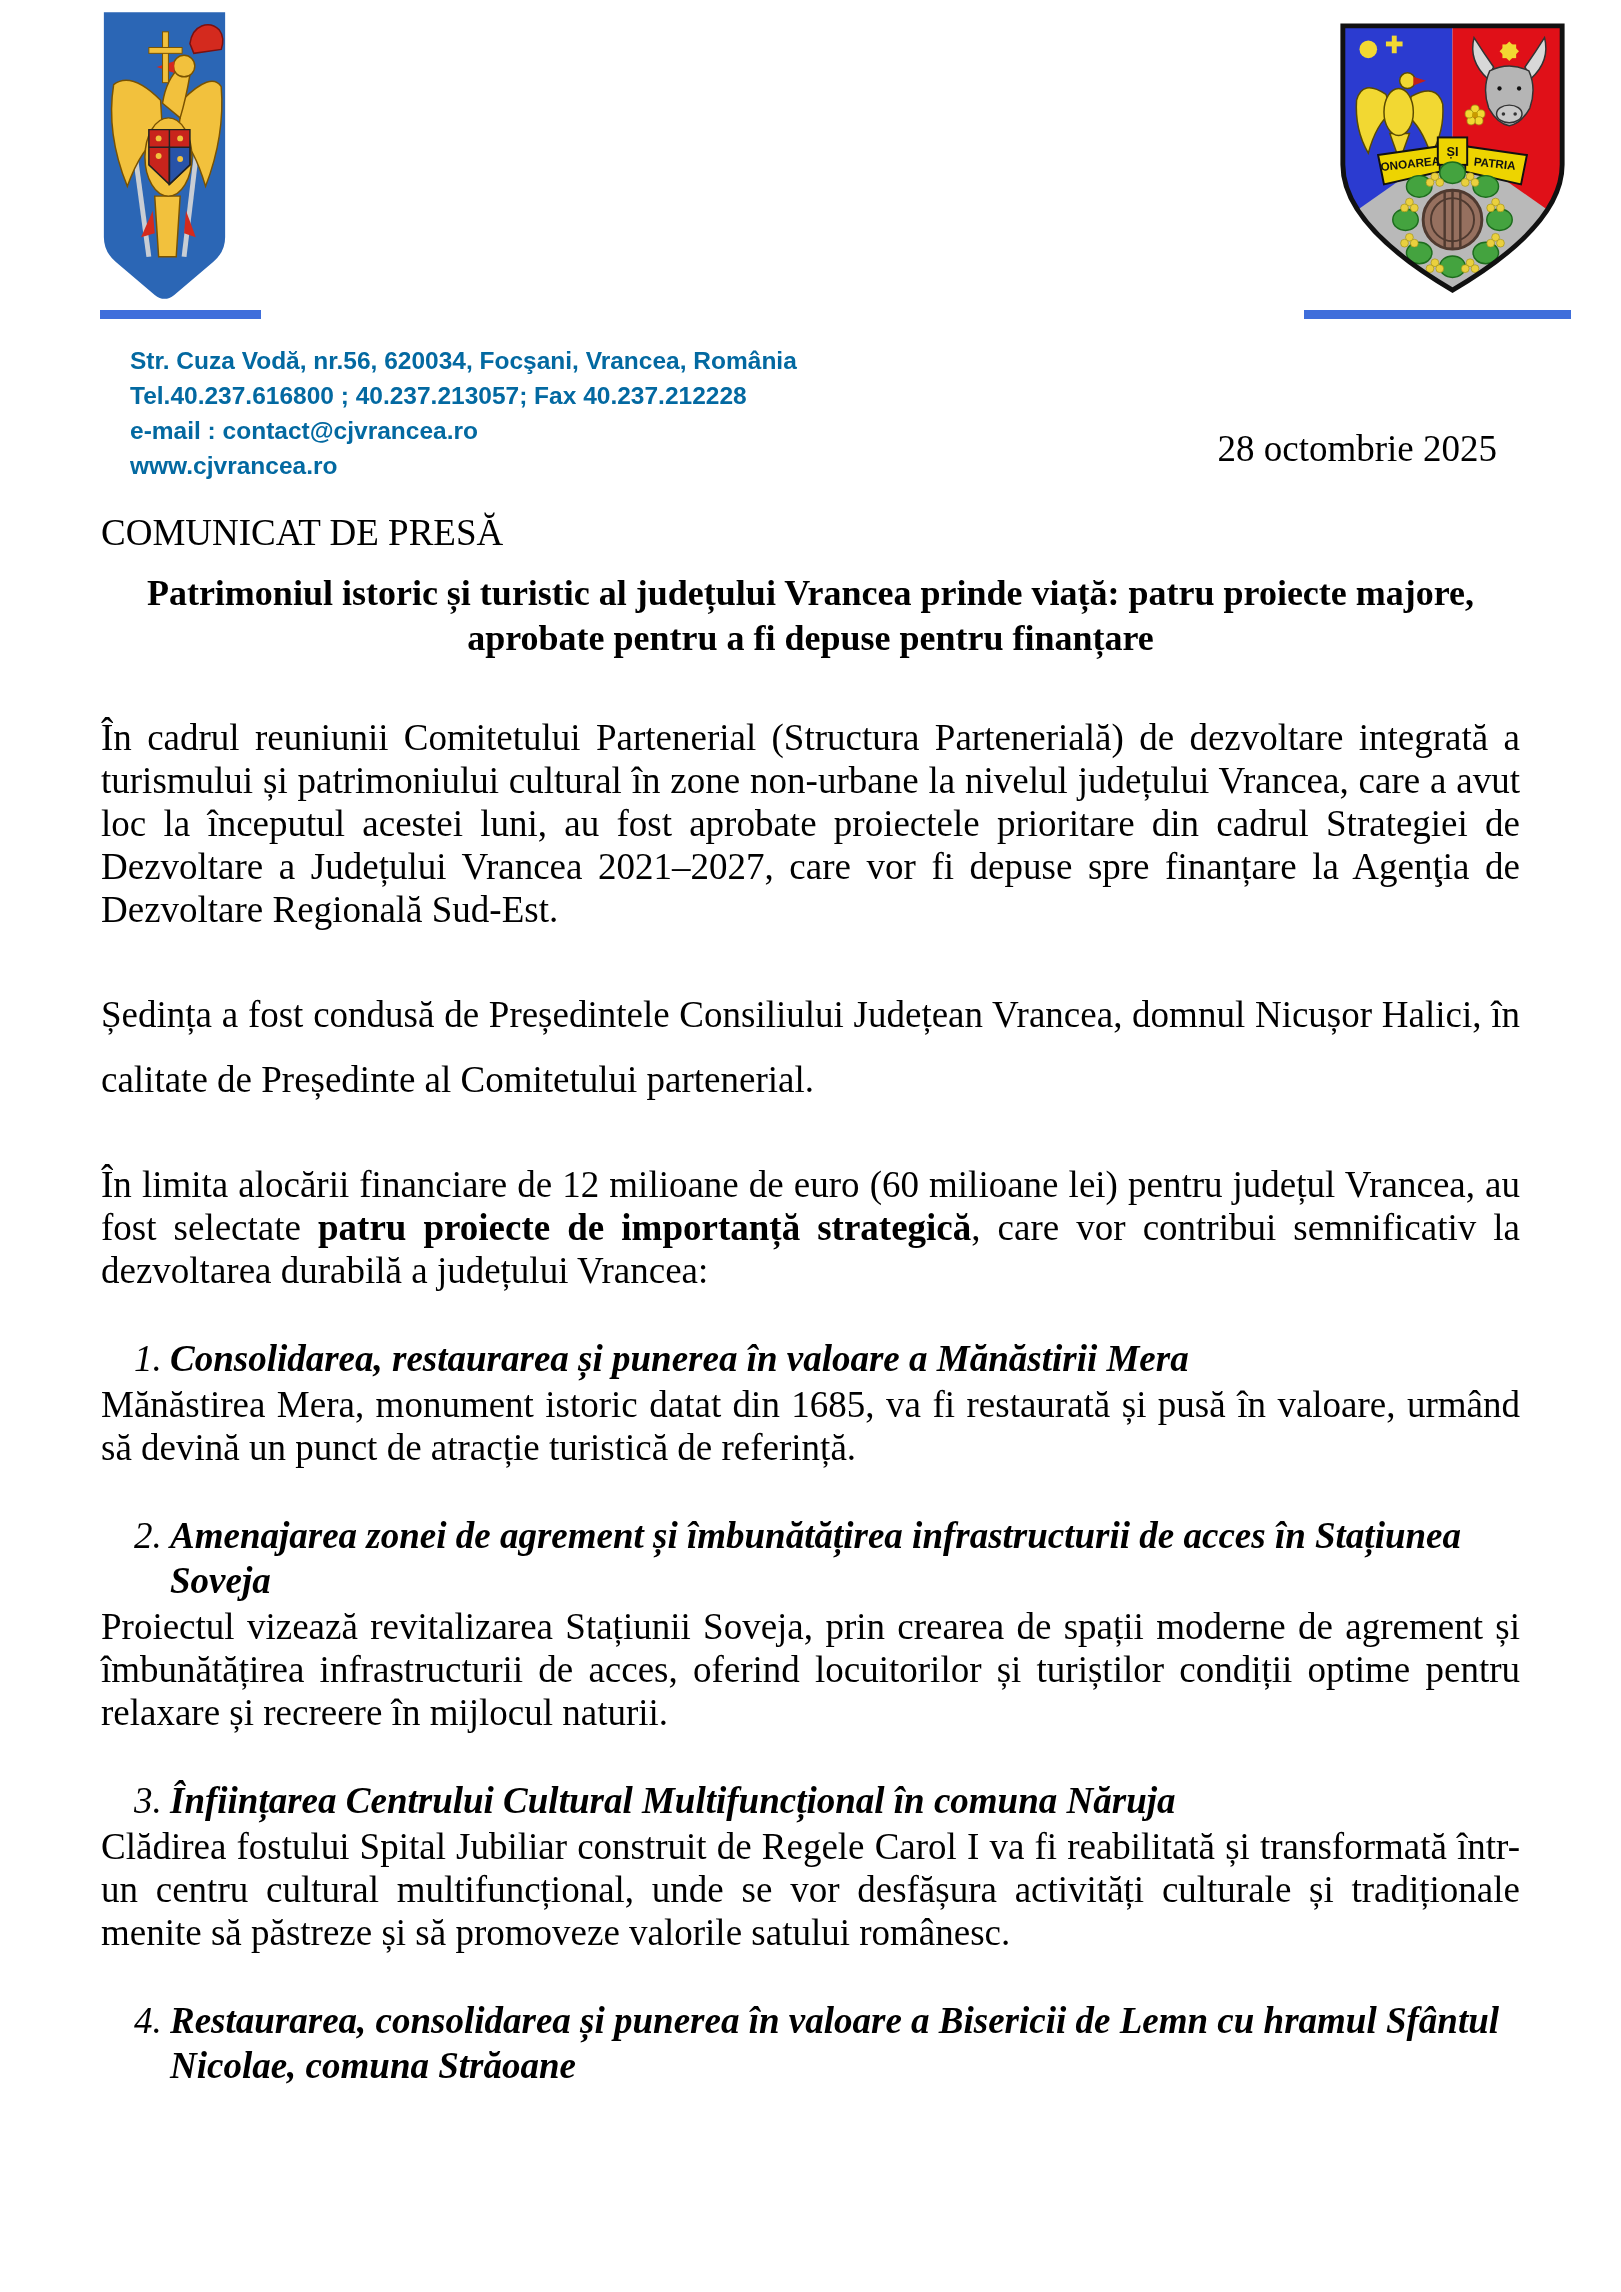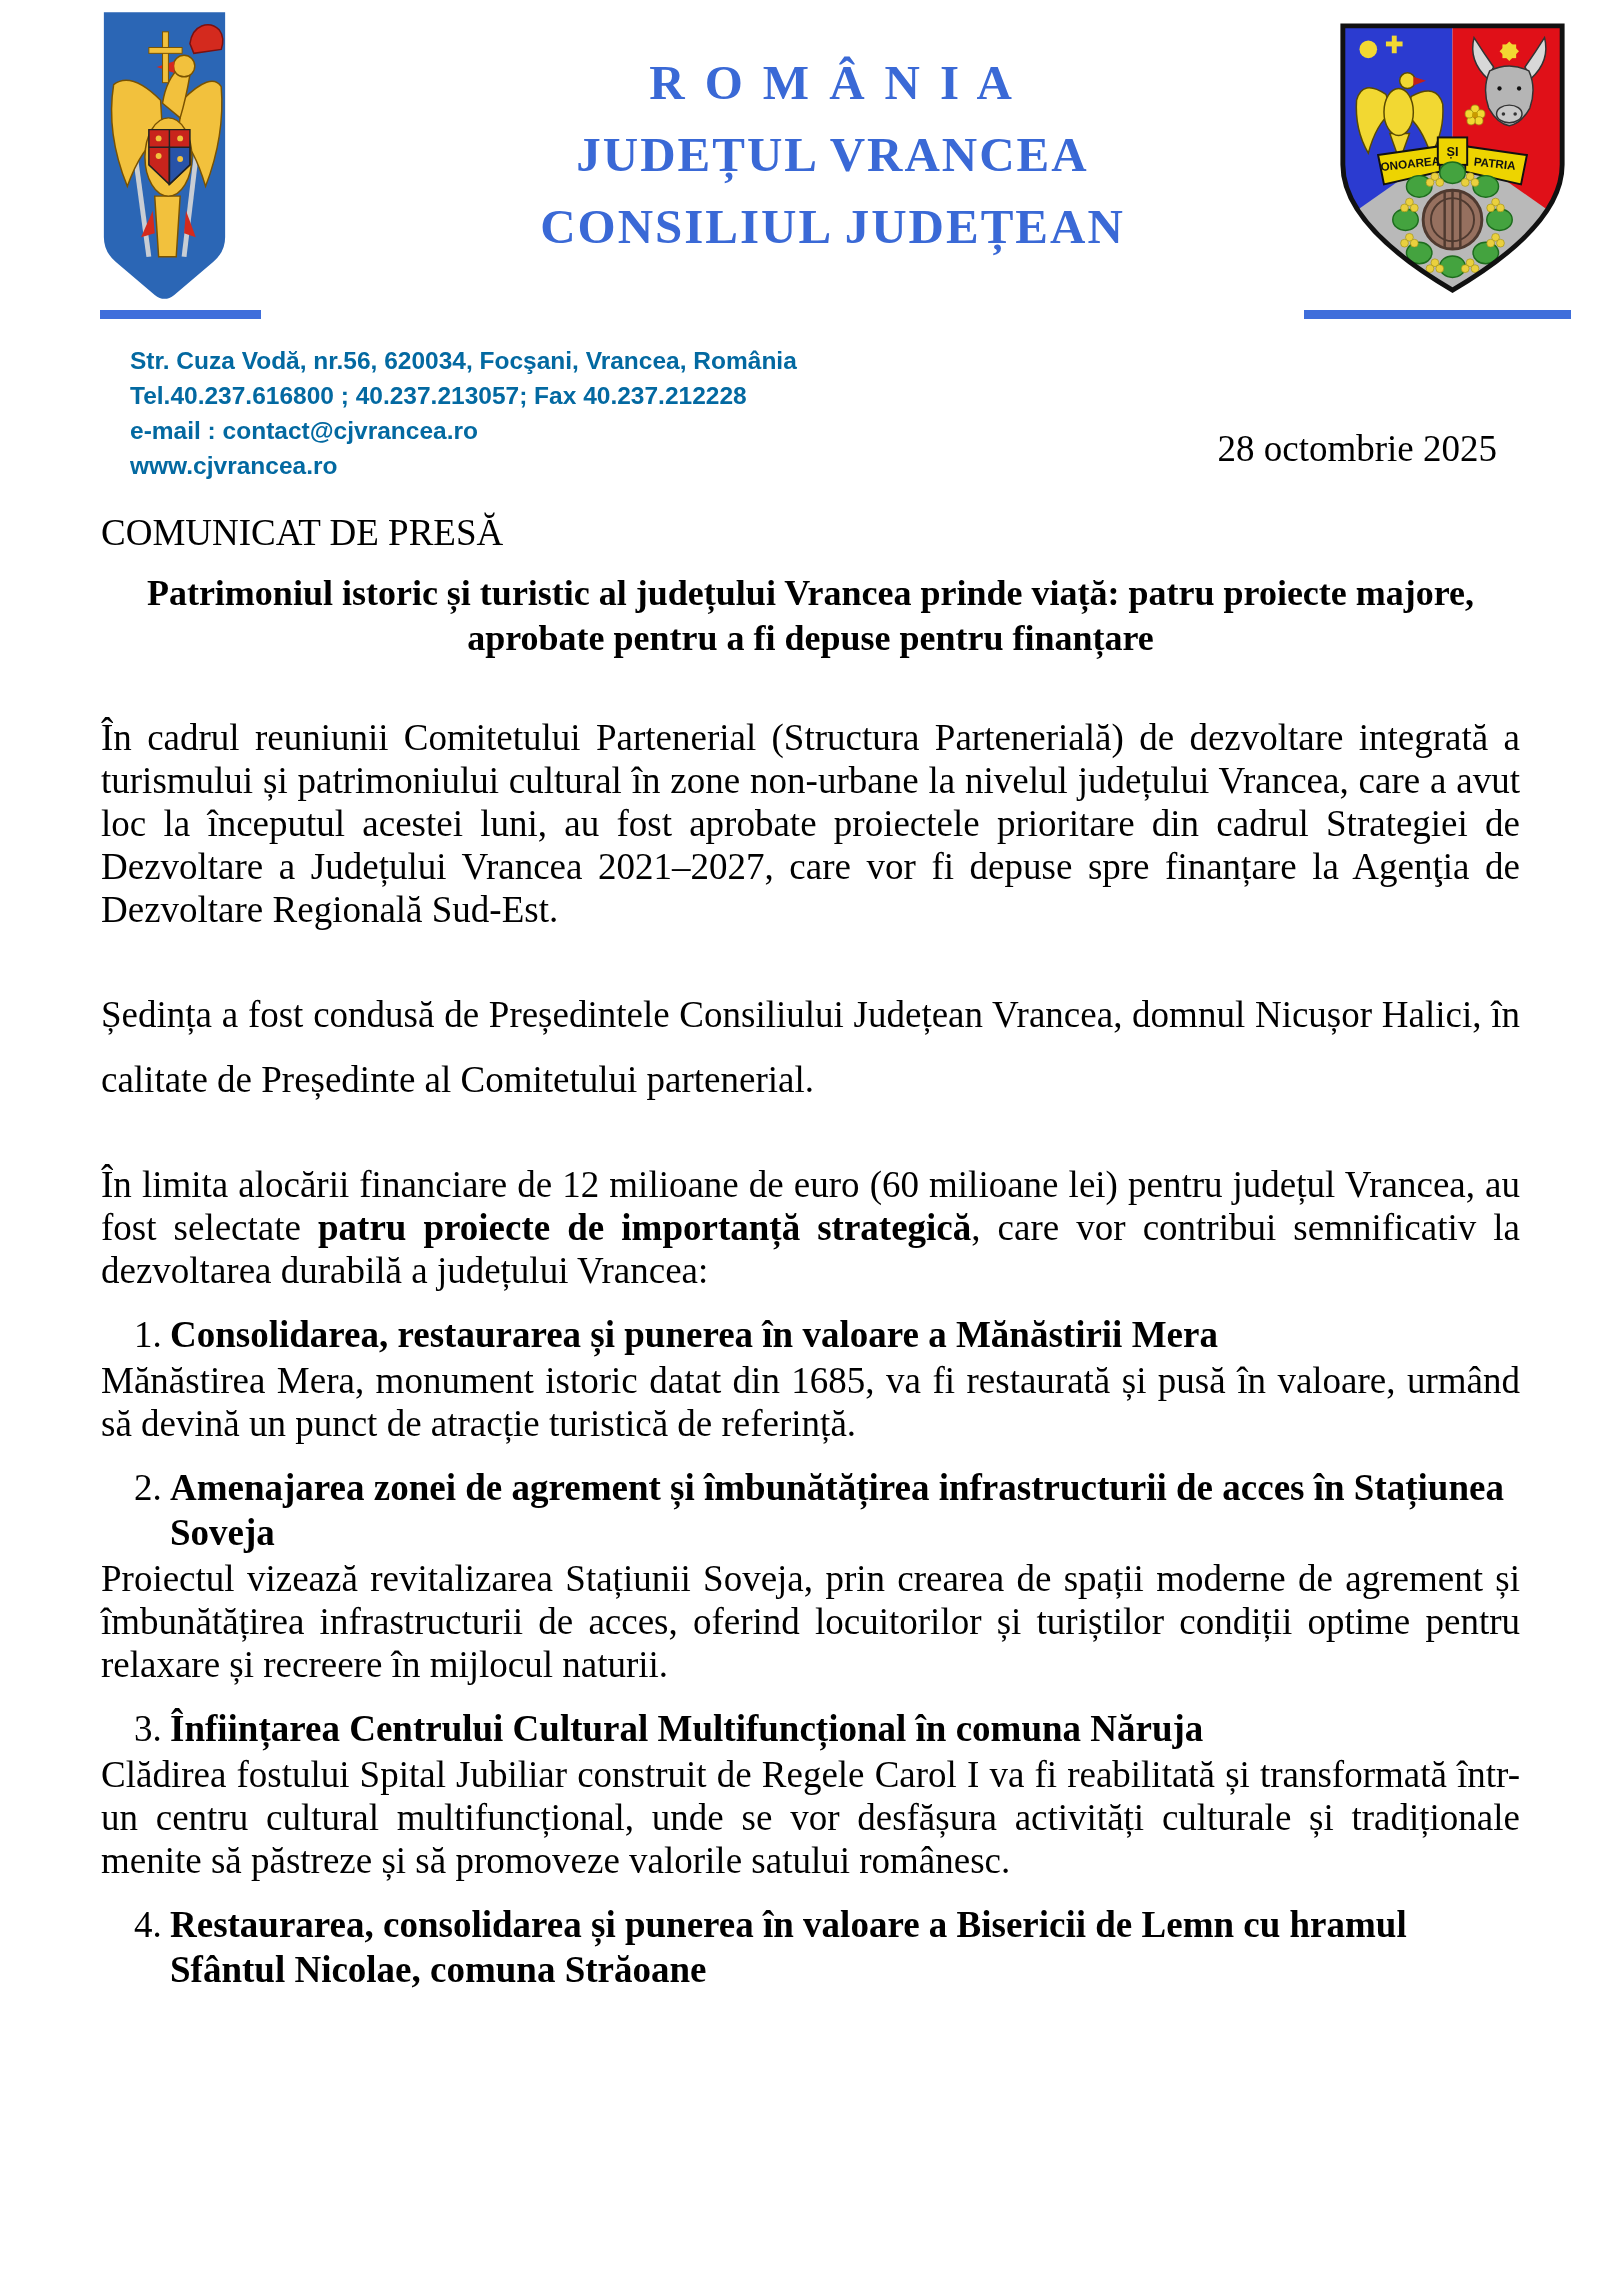--- a/index.html
+++ b/index.html
@@ -33,22 +33,22 @@
   }
 
   .content { position:absolute; left:101px; top:510px; width:1419px; font-size:37px; line-height:45px; }
   .kicker   { text-align:left; font-weight:normal; }
   .headline { text-align:center; font-weight:bold; font-size:36px; width:1419px; margin:16px auto; }
   .para { text-align:justify; margin-top:55px; line-height:43px; }
   .para-loose { line-height:65px; margin-top:51px; }
   .p3 { margin-top:51px; }
   .bold { font-weight:bold; }
   .proj-head {
-    font-weight:bold; margin-top:20px; line-height:45px;
-    padding-left:69px; text-indent:-36px; text-align:left;
+    font-weight:bold; margin-top:44px; line-height:45px;
+    padding-left:69px; text-indent:-36px; text-align:left;font-style:italic;
   }
   .proj-head .num { font-weight:normal; display:inline-block; width:36px; text-indent:0; }
   .proj-body { text-align:justify; line-height:43px; margin-top:2px; }
   svg text { font-family:"Liberation Sans","DejaVu Sans",sans-serif; font-weight:bold; fill:#111; }
 </style>
 </head>
 <body>
 
 <div class="page">
 
@@ -192,25 +192,20 @@
           <line x1="112" y1="176" x2="112" y2="236"></line>
             <line x1="120" y1="176" x2="120" y2="236"></line>
             <line x1="128" y1="176" x2="128" y2="236"></line>
         </g>
         <circle cx="120" cy="206" r="22" fill="none" stroke="#4f3a30" stroke-width="2"></circle>
       </g>
       <path d="M8,8 H232 V150 Q232,212 120,278 Q8,212 8,150 Z" fill="none" stroke="#111" stroke-width="5"></path>
     </svg>
   </div>
 
-  <div class="masthead">
-    <div class="l1">R O M Â N I A</div>
-    <div class="l2">JUDEȚUL VRANCEA</div>
-    <div class="l3">CONSILIUL JUDEȚEAN</div>
-  </div>
 
   <div class="rule rule-left"></div>
   <div class="rule rule-right"></div>
 
   <div class="contact">
     <div>Str. Cuza Vodă, nr.56, 620034, Focşani, Vrancea, România</div>
     <div>Tel.40.237.616800 ; 40.237.213057; Fax 40.237.212228</div>
     <div>e-mail : contact@cjvrancea.ro</div>
     <div>www.cjvrancea.ro</div>
   </div>

